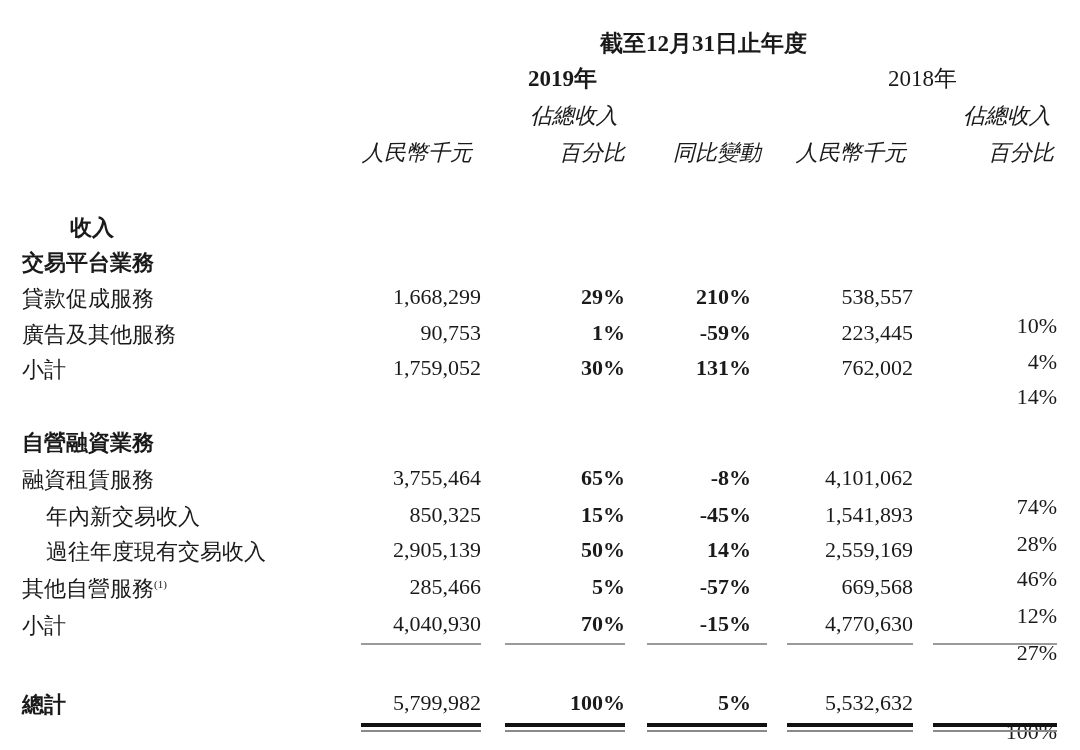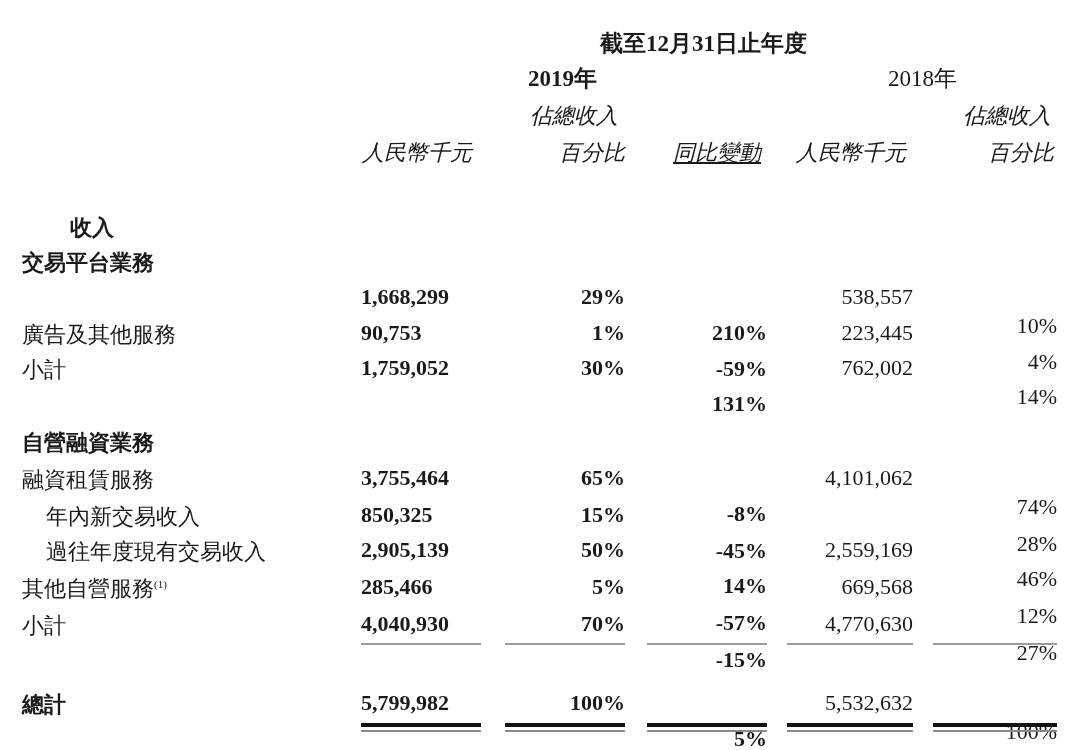--- a/index.html
+++ b/index.html
@@ -9,49 +9,50 @@
   .hdr { font-size:22px; font-style:italic; }
   .title { font-size:23px; font-weight:bold; }
   .yr { font-size:23px; }
   .lbl { font-size:22px; }
   .bold { font-weight:bold; }
   .rule { position:absolute; height:2px; background:#9a9a9a; }
   .dbl1 { position:absolute; height:4px; background:#111; }
   .dbl2 { position:absolute; height:2px; background:#8a8a8a; }
   .row { position:absolute; left:0; width:1080px; height:30px; }
   .c0 { position:absolute; left:22px; top:0; }
-  .c1 { position:absolute; left:361px; width:120px; top:0; font-weight:bold; }
+  .c1 { position:absolute; left:361px; width:120px; top:0; text-align:right; font-weight:normal; }
   .c2 { position:absolute; left:505px; width:120px; top:0; text-align:right; font-weight:bold; }
-  .c3 { position:absolute; left:647px; width:120px; top:0; text-align:right; font-weight:bold;margin-top:36px; }
+  .c3 { position:absolute; left:631px; width:120px; top:0; text-align:right; font-weight:bold; }
   .c4 { position:absolute; left:787px; width:126px; top:0; text-align:right; }
   .c5 { position:absolute; left:933px; width:124px; top:0; text-align:right;margin-top:29px; }
   .indent { left:46px !important; }
   sup { font-size:11px; vertical-align:8px; }
 </style>
 </head>
 <body>
 
 <div class="abs title" style="left:600px;top:28px;">截至12月31日止年度</div>
 <div class="abs yr bold" style="left:528px;top:63px;">2019年</div>
 <div class="abs yr" style="left:888px;top:63px;">2018年</div>
 
 <div class="abs hdr" style="left:530px;top:101px;">佔總收入</div>
 <div class="abs hdr" style="left:963px;top:101px;">佔總收入</div>
 
 <div class="abs hdr" style="left:362px;top:138px;">人民幣千元</div>
 <div class="abs hdr" style="left:559px;top:138px;">百分比</div>
-<div class="abs hdr" style="left:673px;top:138px;text-decoration:underline;">同比變動</div>
+<div class="abs hdr" style="left:673px;top:138px;">同比變動</div>
 <div class="abs hdr" style="left:796px;top:138px;">人民幣千元</div>
 <div class="abs hdr" style="left:988px;top:138px;">百分比</div>
 
 <div class="abs lbl bold" style="left:22px;top:213px;padding-left:48px;">收入</div>
 <div class="abs lbl bold" style="left:22px;top:248px;">交易平台業務</div>
 <div class="abs lbl bold" style="left:22px;top:428px;">自營融資業務</div>
 
 <div class="row lbl" style="top:284px;">
+  <span class="c0">貸款促成服務</span>
   <span class="c1">1,668,299</span>
   <span class="c2">29%</span>
   <span class="c3">210%</span>
   <span class="c4">538,557</span>
   <span class="c5">10%</span>
 </div>
 <div class="row lbl" style="top:320px;">
   <span class="c0">廣告及其他服務</span>
   <span class="c1">90,753</span>
   <span class="c2">1%</span>
@@ -74,20 +75,21 @@
   <span class="c2">65%</span>
   <span class="c3">-8%</span>
   <span class="c4">4,101,062</span>
   <span class="c5">74%</span>
 </div>
 <div class="row lbl" style="top:502px;">
   <span class="c0 indent">年內新交易收入</span>
   <span class="c1">850,325</span>
   <span class="c2">15%</span>
   <span class="c3">-45%</span>
+  <span class="c4">1,541,893</span>
   <span class="c5">28%</span>
 </div>
 <div class="row lbl" style="top:537px;">
   <span class="c0 indent">過往年度現有交易收入</span>
   <span class="c1">2,905,139</span>
   <span class="c2">50%</span>
   <span class="c3">14%</span>
   <span class="c4">2,559,169</span>
   <span class="c5">46%</span>
 </div>

